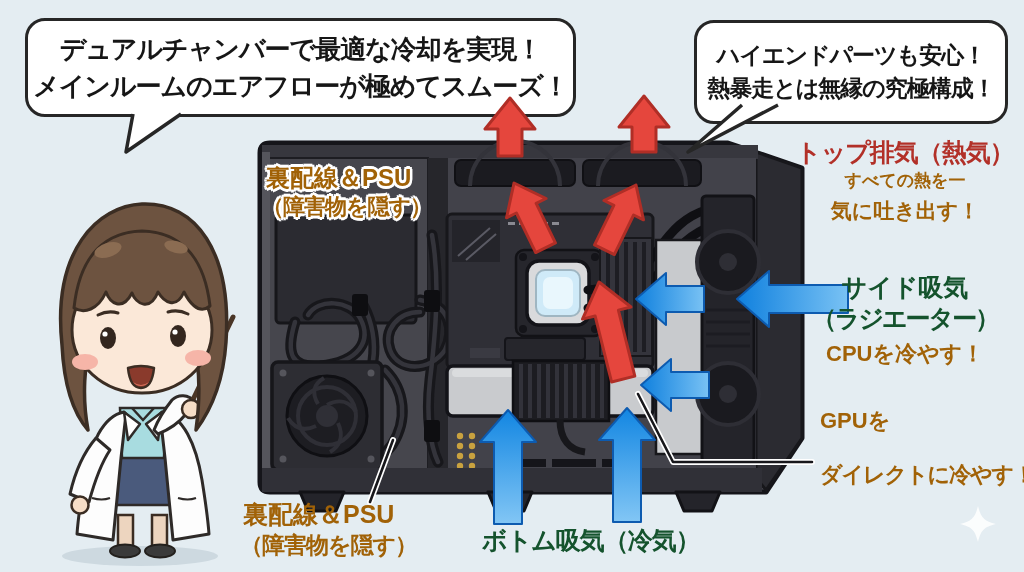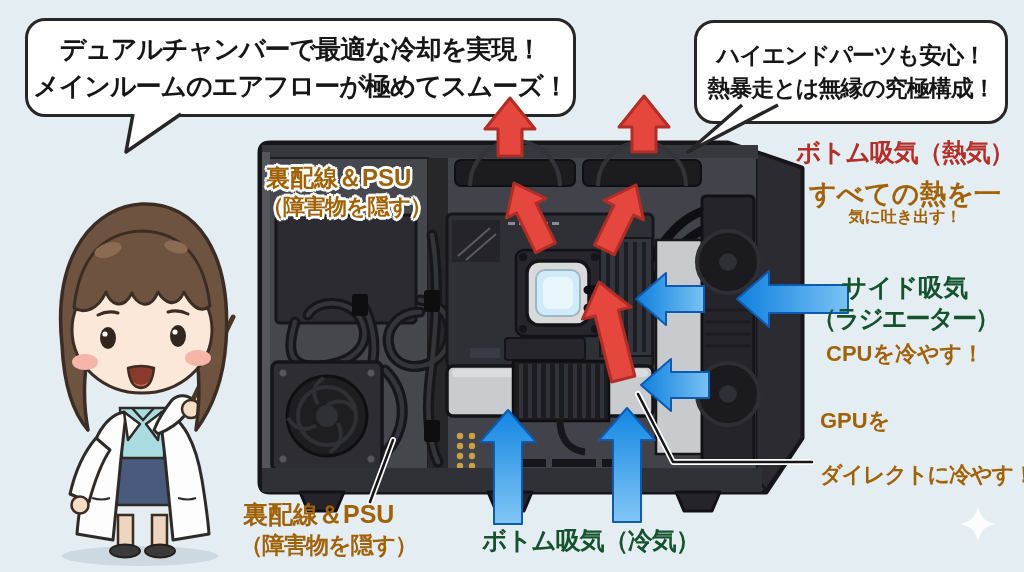--- a/index.html
+++ b/index.html
@@ -254,23 +254,23 @@
   <div id="bubble-left" class="bubble">
     <div class="bline">デュアルチャンバーで最適な冷却を実現！</div>
     <div class="bline">メインルームのエアフローが極めてスムーズ！</div>
   </div>
 
   <div id="bubble-right" class="bubble">
     <div class="bline">ハイエンドパーツも安心！</div>
     <div class="bline">熱暴走とは無縁の究極構成！</div>
   </div>
 
-  <div class="lbl red-t center" style="left:790px;top:136px;width:230px;font-size:25px;letter-spacing:-1px;">ボトム吸気（熱気）</div>
-  <div class="lbl center" style="left:795px;top:176px;width:220px;font-size:27px;font-family:Liberation Serif, serif;">すべての熱を一</div>
-  <div class="lbl center" style="left:795px;top:207px;width:220px;font-size:16px;">気に吐き出す！</div>
+  <div class="lbl red-t center" style="left:790px;top:136px;width:230px;font-size:25px;letter-spacing:-1px;">トップ排気（熱気）</div>
+  <div class="lbl center" style="left:795px;top:169px;width:220px;font-size:17px;font-family:Liberation Serif, serif;">すべての熱を一</div>
+  <div class="lbl center" style="left:795px;top:197px;width:220px;font-size:21px;">気に吐き出す！</div>
 
   <div class="lbl blue-t center" style="left:795px;top:271px;width:220px;font-size:25px;">サイド吸気</div>
   <div class="lbl blue-t center" style="left:795px;top:302px;width:220px;font-size:25px;letter-spacing:-2px;">（ラジエーター）</div>
   <div class="lbl center" style="left:795px;top:339px;width:220px;font-size:22px;">CPUを冷やす！</div>
 
   <div class="lbl" style="left:820px;top:406px;font-size:22px;">GPUを</div>
   <div class="lbl" style="left:820px;top:460px;font-size:22px;letter-spacing:-1px;">ダイレクトに冷やす！</div>
 
   <div class="lbl blue-t center" style="left:450px;top:524px;width:282px;font-size:25px;letter-spacing:-1px;">ボトム吸気（冷気）</div>
 

